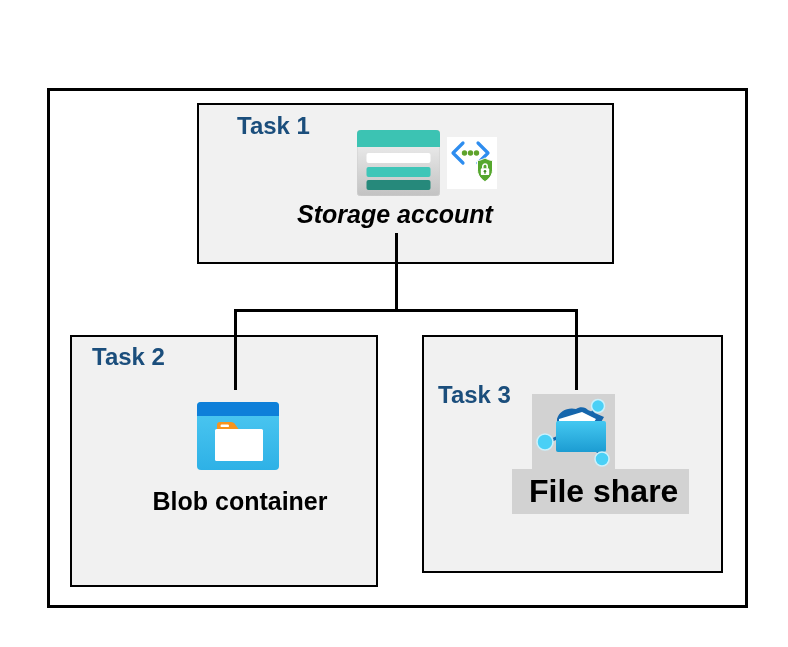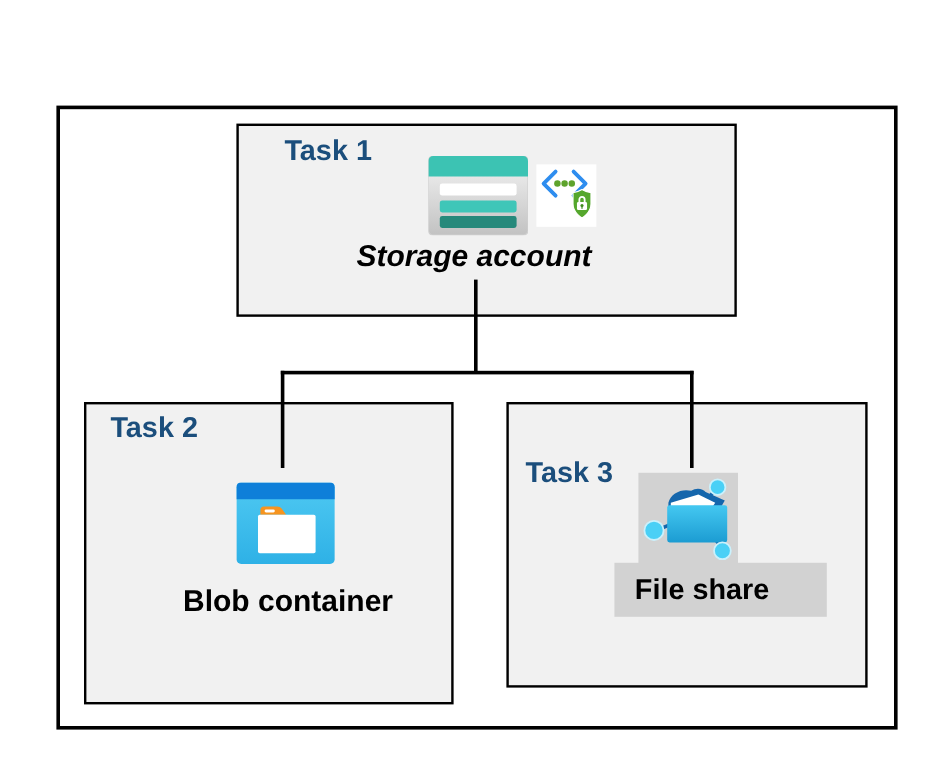--- a/index.html
+++ b/index.html
@@ -23,21 +23,21 @@
   .t2-title{left:20px;top:6px;}
   .t3-title{left:14px;top:0;margin-top:44px;}
   .node-label{position:absolute;font-size:25px;font-weight:bold;color:#000;white-space:nowrap;transform:translateX(-50%);}
   
   .storage-icon{position:absolute;left:158px;top:25px;width:83px;height:66px;}
   .sas-icon{position:absolute;left:248px;top:32px;width:50px;height:52px;background:#fff;}
   .blob-icon{position:absolute;left:125px;top:65px;width:82px;height:68px;}
   .fs-iconbg{position:absolute;left:108px;top:57px;width:83px;height:76px;background:#D2D2D2;}
   .fs-labelbg{position:absolute;left:88px;top:132px;width:177px;height:45px;background:#D2D2D2;
     display:flex;align-items:center;padding-left:17px;box-sizing:border-box;}
-  .fs-label{font-size:24px;font-weight:bold;color:#000;white-space:nowrap;}
+  .fs-label{font-size:32px;font-weight:bold;color:#000;white-space:nowrap;}
   
   .line{position:absolute;background:#000;z-index:5;}
   .ln-v1{left:395px;top:233px;width:3px;height:78px;}
   .ln-h{left:234px;top:309px;width:344px;height:3px;}
   .ln-v2{left:234px;top:309px;width:3px;height:81px;}
   .ln-v3{left:575px;top:309px;width:3px;height:81px;}
   svg{display:block;}
 </style>
 </head>
 <body>

